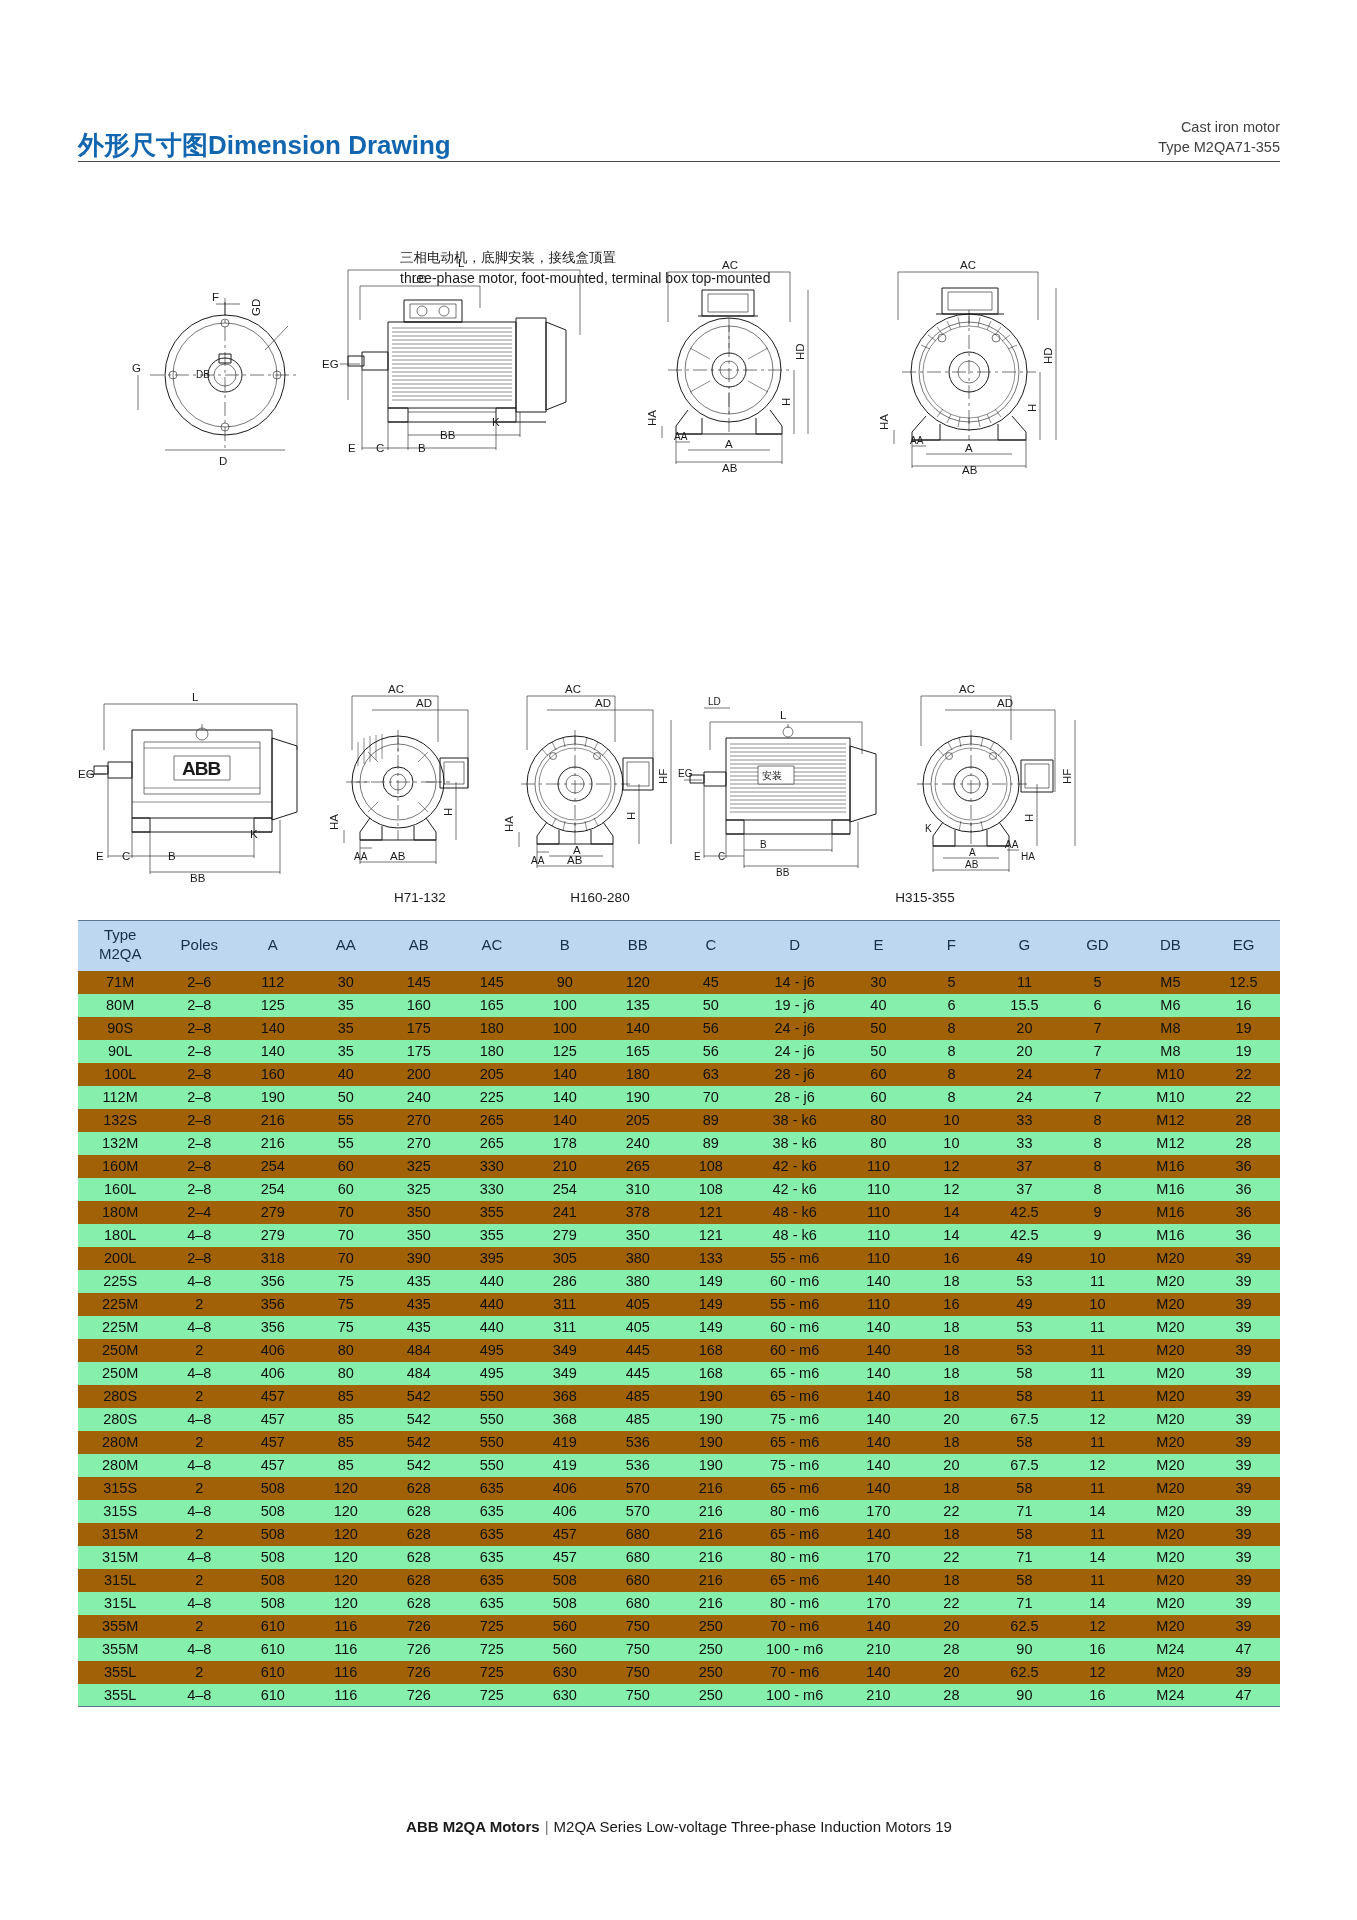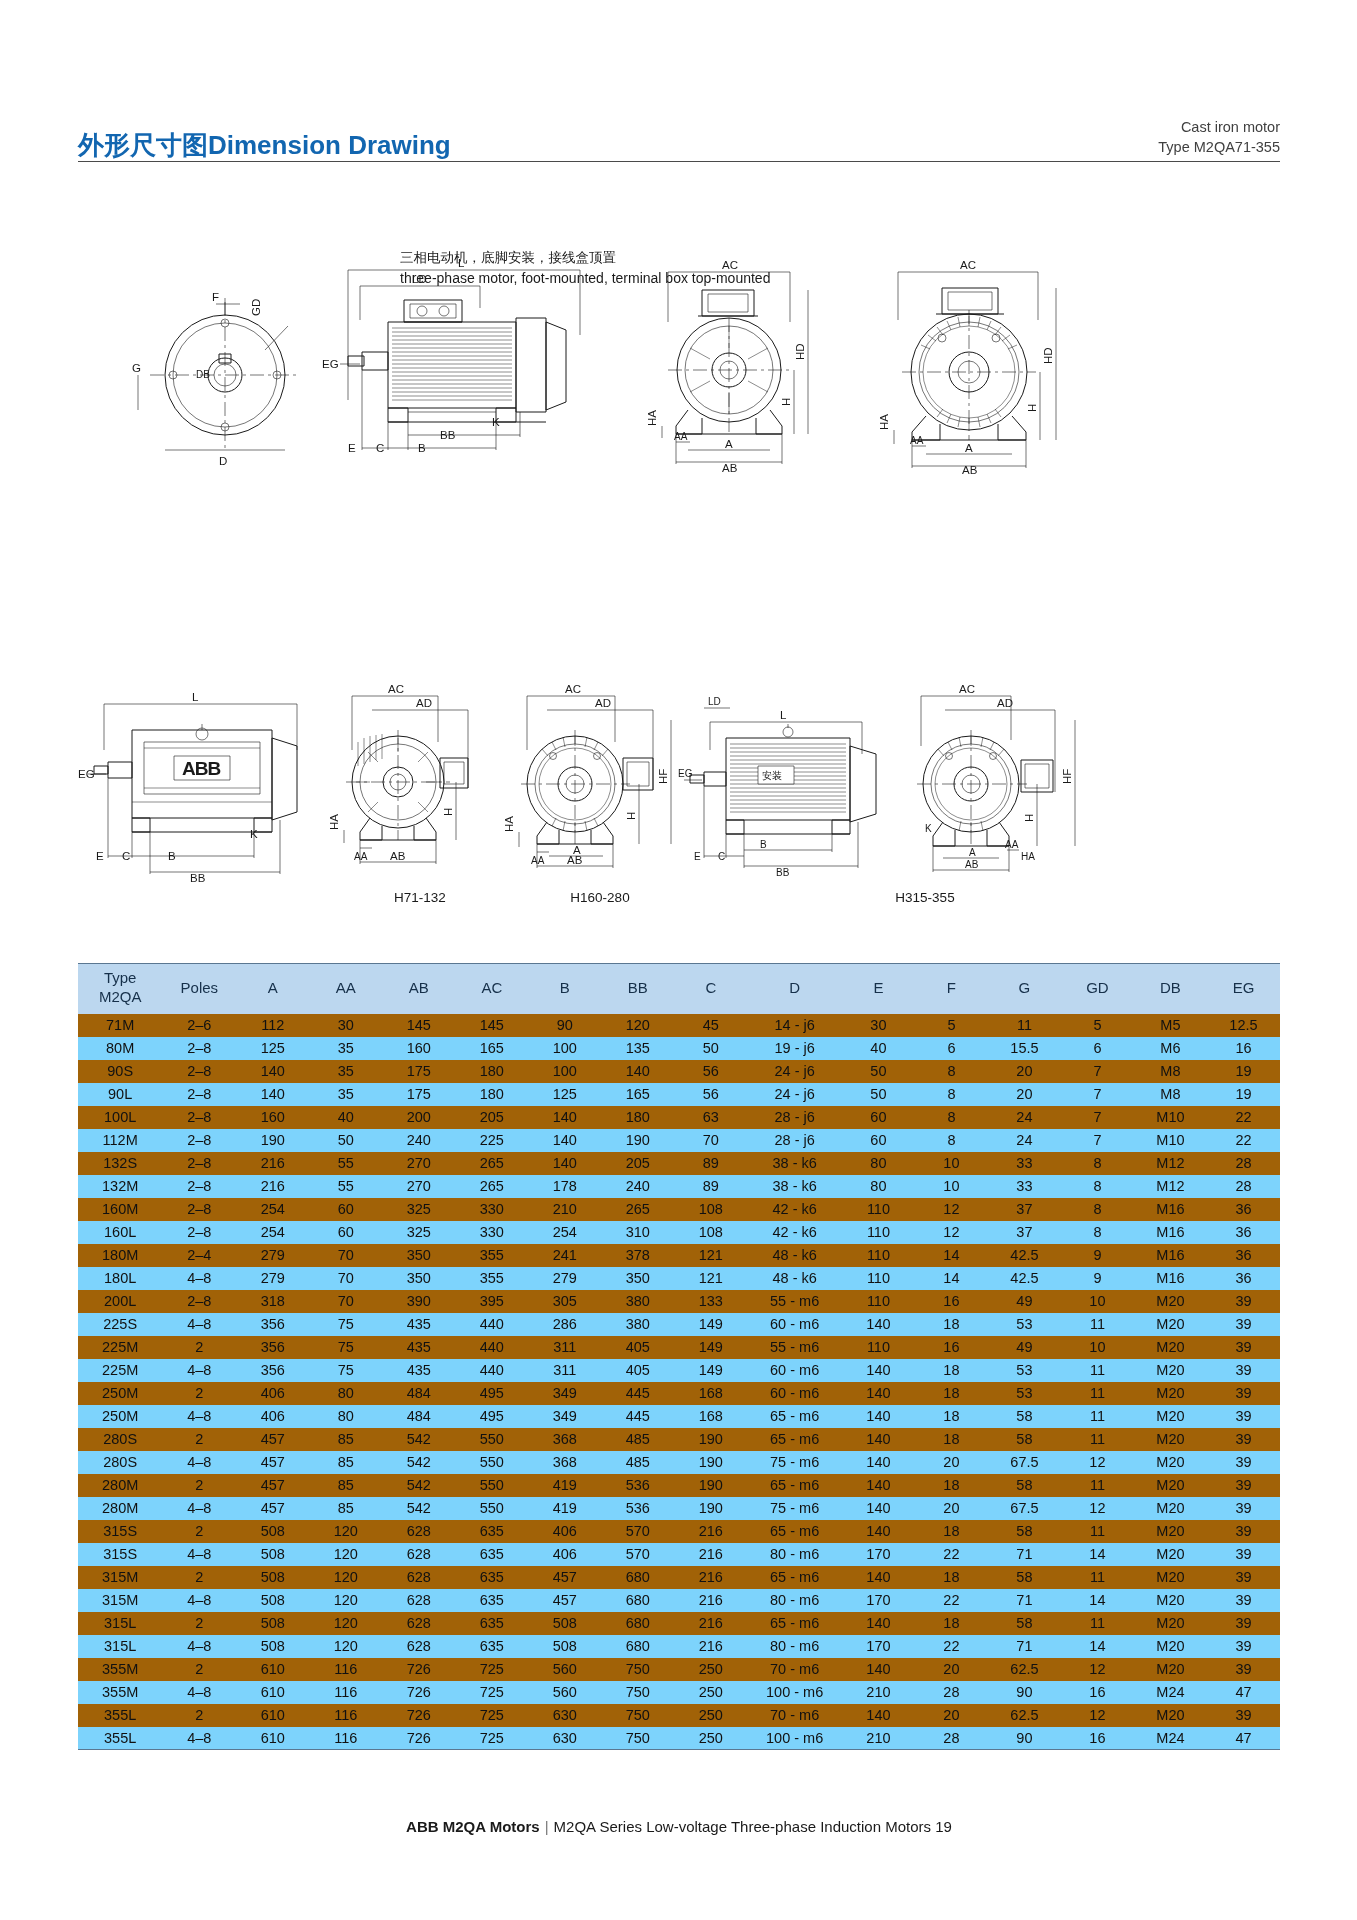--- a/index.html
+++ b/index.html
@@ -95,21 +95,21 @@
   .ctr  { stroke:#1a1a1a; stroke-width:0.6; fill:none; stroke-dasharray:14 4 3 4; }
   .hatch{ stroke:#1a1a1a; stroke-width:0.5; fill:none; }
   .fillw{ fill:#ffffff; }
   .dimtxt { font-family:"Liberation Sans", sans-serif; font-size:11.5px; fill:#1a1a1a; }
   .dimtxt-s { font-family:"Liberation Sans", sans-serif; font-size:10px; fill:#1a1a1a; }
   .abb-logo { font-family:"Liberation Sans", sans-serif; font-size:19px; font-weight:bold; fill:#1a1a1a; letter-spacing:-1px; }
 
   
   .table-wrap {
     position: absolute;
-    left: 78px; top: 963px;
+    left: 78px; top: 920px;
     width: 1202px;
   }
   table.dims {
     border-collapse: collapse;
     width: 1202px;
     font-size: 14px;
   }
   table.dims thead th {
     background: #bcd7ef;
     color: #16304a;
@@ -125,21 +125,21 @@
   table.dims thead th.type-col { line-height: 1.25; }
   table.dims tbody td {
     text-align: center;
     padding: 3px 0 3px 0;
     border: none;
     font-size: 14.5px;
     color: #111;
     height: 23px;
   }
   table.dims tbody tr.odd  { background: #a16207; }
-  table.dims tbody tr.even { background: #7dd3fc; }
+  table.dims tbody tr.even { background: #86efac; }
   table.dims tbody tr:last-child td { border-bottom: 1.5px solid #5a7791; }
   .col-type { width: 82px; }
   .col-poles{ width: 72px; }
   .col-n    { width: 71px; }
   .col-d    { width: 92px; }
 
   
   .footer {
     position: absolute;
     left: 78px; top: 1818px; width: 1202px;

